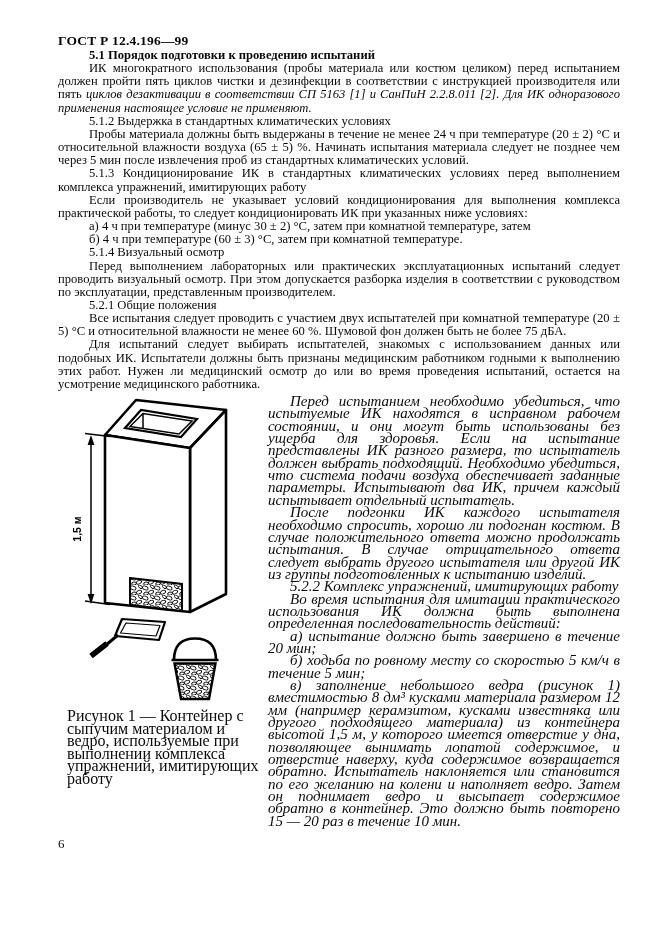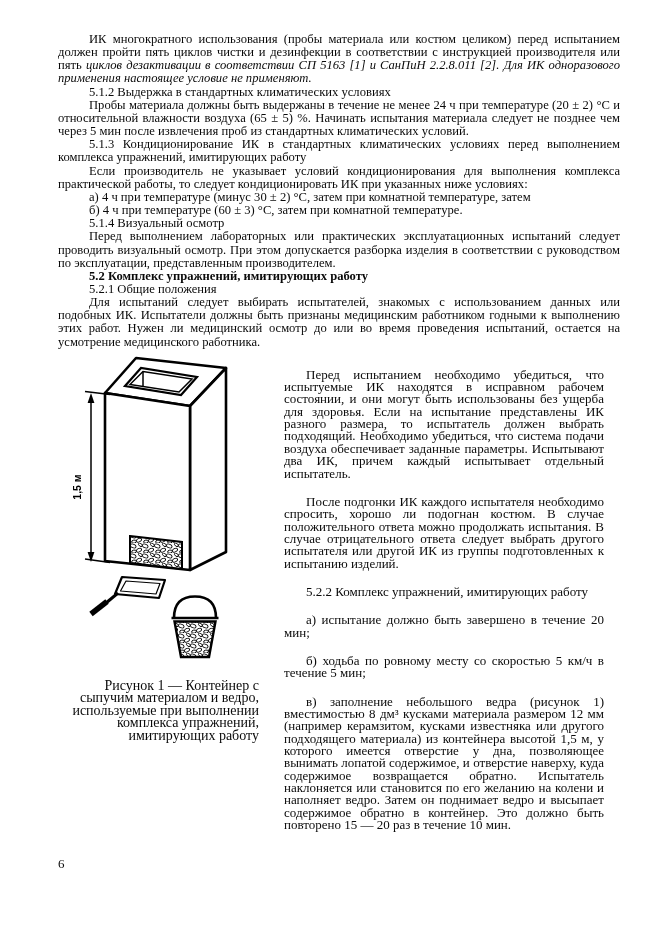--- a/index.html
+++ b/index.html
@@ -39,61 +39,64 @@
   .fig-wrap {
     display:flex;
     margin-top:4px;
   }
   .fig-col {
     flex:none;
     width:210px;
   }
   .text-col { flex:1; min-width:0; }
   .text-col p {
-    font-size:13px;
+    font-size:15px;
     line-height:12.35px;
-    margin:16px;
+    margin:0;
     text-align:justify;
     text-indent:22px;
+    font-style:italic;
   }
   .caption {
-    font-size:14px;
+    font-size:16px;
     line-height:12.5px;
-    text-align:right;
-    margin-top:17px;
+    text-align:left;
+    margin-top:5px;
     padding:0 9px;
   }
   .pagenum {
     font-size:13px;
     margin-top:9px;
   }
   svg text { font-family:"Liberation Sans", sans-serif; }
 </style>
 </head>
 <body>
 
 <div class="page">
 
+  <div class="doc-header">ГОСТ Р 12.4.196—99</div>
 
 
+  <p class="body bold">5.1 Порядок подготовки к проведению испытаний</p>
   <p class="body"><span>ИК многократного использования (пробы материала или костюм целиком) перед испытанием должен пройти пять циклов чистки и дезинфекции в соответствии с инструкцией производителя или пять </span><i>циклов дезактивации в соответствии СП 5163 [1] и СанПиН 2.2.8.011 [2]. Для ИК одноразового применения настоящее условие не применяют.</i></p>
 
   <p class="body">5.1.2 Выдержка в стандартных климатических условиях</p>
   <p class="body">Пробы материала должны быть выдержаны в течение не менее 24 ч при температуре (20 ± 2) °С и относительной влажности воздуха (65 ± 5)  %. Начинать испытания материала следует не позднее чем через 5 мин после извлечения проб из стандартных климатических условий.</p>
 
   <p class="body">5.1.3 Кондиционирование ИК в стандартных климатических условиях перед выполнением комплекса упражнений, имитирующих работу</p>
   <p class="body">Если производитель не указывает условий кондиционирования для выполнения комплекса практической работы, то следует кондиционировать ИК при указанных ниже условиях:</p>
   <p class="body">а) 4 ч при температуре (минус 30 ± 2)  °С, затем при комнатной температуре, затем</p>
   <p class="body">б) 4 ч при температуре (60 ± 3)  °С, затем при комнатной температуре.</p>
 
   <p class="body">5.1.4 Визуальный осмотр</p>
   <p class="body">Перед выполнением лабораторных или практических эксплуатационных испытаний следует проводить визуальный осмотр. При этом допускается разборка изделия в соответствии с руководством по эксплуатации, представленным производителем.</p>
 
-  <p class="body bold">5.2 Комплекс упражнений, имитирующих работу</p>
   <p class="body">5.2.1 Общие положения</p>
+  <p class="body">Все испытания следует проводить с участием двух испытателей при комнатной температуре (20 ± 5)  °С и относительной влажности не менее 60 %. Шумовой фон должен быть не более 75 дБА.</p>
   <p class="body">Для испытаний следует выбирать испытателей, знакомых с использованием данных или подобных ИК. Испытатели должны быть признаны медицинским работником годными к выполнению этих работ. Нужен ли медицинский осмотр до или во время проведения испытаний, остается на усмотрение медицинского работника.</p>
 
   <div class="fig-wrap">
 
     <div class="fig-col">
       <svg viewBox="0 0 207 306" width="207" height="306" role="img">
         <defs>
           <pattern id="peb" width="12" height="10" patternUnits="userSpaceOnUse">
             <rect width="12" height="10" fill="#ffffff"></rect>
             <ellipse transform="rotate(22 3.2 3)" cx="3.2" cy="3" rx="2.9" ry="1.8" fill="#fff" stroke="#000" stroke-width="0.9"></ellipse>
@@ -140,20 +143,21 @@
         </g>
       </svg>
 
       <div class="caption">Рисунок 1 — Контейнер с сыпучим материалом и ведро, используемые при выполнении комплекса упражнений, имитирующих работу</div>
     </div>
 
     <div class="text-col">
       <p>Перед испытанием необходимо убедиться, что испытуемые ИК находятся в исправном рабочем состоянии, и они могут быть использованы без ущерба для здоровья. Если на испытание представлены ИК разного размера, то испытатель должен выбрать подходящий. Необходимо убедиться, что система подачи воздуха обеспечивает заданные параметры. Испытывают два ИК, причем каждый испытывает отдельный испытатель.</p>
       <p>После подгонки ИК каждого испытателя необходимо спросить, хорошо ли подогнан костюм. В случае положительного ответа можно продолжать испытания. В случае отрицательного ответа следует выбрать другого испытателя или другой ИК из группы подготовленных к испытанию изделий.</p>
       <p>5.2.2 Комплекс упражнений, имитирующих работу</p>
+      <p>Во время испытания для имитации практического использования ИК должна быть выполнена определенная последовательность действий:</p>
       <p>а) испытание должно быть завершено в течение 20 мин;</p>
       <p>б) ходьба по ровному месту со скоростью 5 км/ч в течение 5 мин;</p>
       <p>в) заполнение небольшого ведра (рисунок 1) вместимостью 8 дм³ кусками материала размером 12 мм (например керамзитом, кусками известняка или другого подходящего материала) из контейнера высотой 1,5  м, у которого имеется отверстие у дна, позволяющее вынимать лопатой содержимое, и отверстие наверху, куда содержимое возвращается обратно. Испытатель наклоняется или становится по его желанию на колени и наполняет ведро. Затем он поднимает ведро и высыпает содержимое обратно в контейнер. Это должно быть повторено 15 — 20 раз в течение 10 мин.</p>
     </div>
 
   </div>
 
   <div class="pagenum">6</div>
 
 </div>

